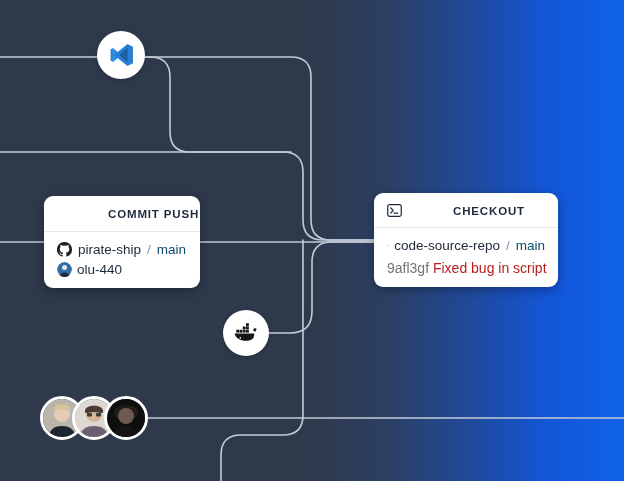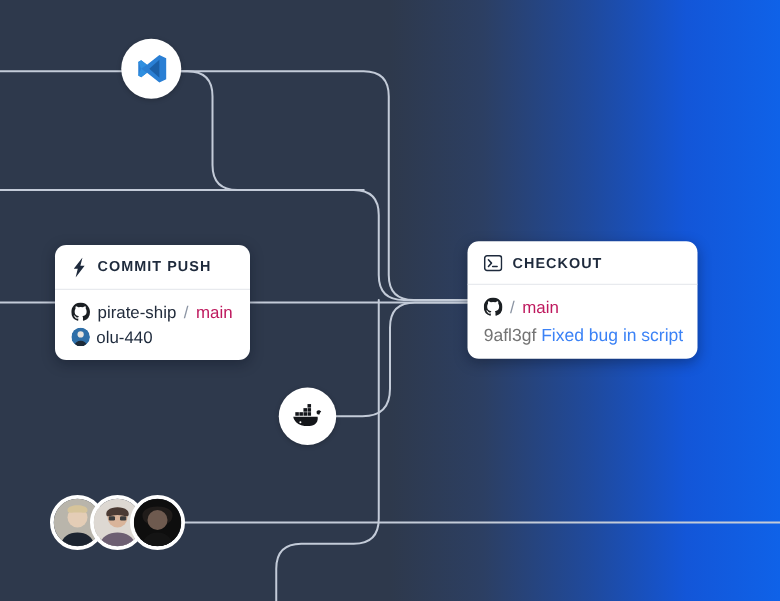--- a/index.html
+++ b/index.html
@@ -66,53 +66,54 @@
     gap: 8px;
     padding: 10px 13px 9px 13px;
     border-bottom: 1px solid #e8eaee;
   }
   .card-head .title {
     font-size: 11.5px;
     letter-spacing: 0.85px;
     font-weight: 700;
     color: #1e2a3c;
     white-space: nowrap;
+    margin-left: 43px;
   }
   .card-body {
     padding: 10px 13px 11px 13px;
   }
   .repo-row {
     display: flex;
     align-items: center;
     gap: 6px;
     font-size: 13.5px;
     color: #1e2a3c;
     white-space: nowrap;
   }
   .repo-name { color: #222c3c; }
   .slash { color: #8b94a3; }
-  .branch { color: #be185d; }
+  .branch { color: #0c4a6e; }
 
   .user-row {
     display: flex;
     align-items: center;
     gap: 5px;
     margin-top: 5px;
     font-size: 13.5px;
     color: #1e2a3c;
     white-space: nowrap;
   }
   .commit-row {
     margin-top: 7px;
     font-size: 14px;
     color: #1e2a3c;
     white-space: nowrap;
   }
   .sha { color: #737373; }
-  .msg { color: #3b82f6; }
+  .msg { color: #b91c1c; }
 
   
   #avatar-group {
     position: absolute;
     left: 40px;
     top: 396px;
     display: flex;
     align-items: center;
   }
   .avatar {
@@ -231,20 +232,21 @@
     <div class="card-body">
       <div class="repo-row">
         <svg width="15" height="15" viewBox="0 0 16 16">
           <path fill="#1b1f23" d="M8 0C3.58 0 0 3.58 0 8a8 8 0 005.47 7.59c.4.07.55-.17.55-.38
           0-.19-.01-.82-.01-1.49-2.01.37-2.53-.49-2.69-.94-.09-.23-.48-.94-.82-1.13-.28-.15-.68-.52-.01-.53.63-.01
           1.08.58 1.23.82.72 1.21 1.87.87 2.33.66.07-.52.28-.87.51-1.07-1.78-.2-3.64-.89-3.64-3.95
           0-.87.31-1.59.82-2.15-.08-.2-.36-1.02.08-2.12 0 0 .67-.21 2.2.82a7.4 7.4 0 014 0c1.53-1.04
           2.2-.82 2.2-.82.44 1.1.16 1.92.08 2.12.51.56.82 1.27.82 2.15 0 3.07-1.87 3.75-3.65
           3.95.29.25.54.73.54 1.48 0 1.07-.01 1.93-.01 2.2 0 .21.15.46.55.38A8.01 8.01 0 0016 8c0-4.42-3.58-8-8-8z"></path>
         </svg>
+        <span class="repo-name">code-source-repo</span>
         <span class="slash">/</span>
         <span class="branch">main</span>
       </div>
       <div class="commit-row">
         <span class="sha">9afl3gf</span>
         <span class="msg">Fixed bug in script</span>
       </div>
     </div>
   </div>
 

